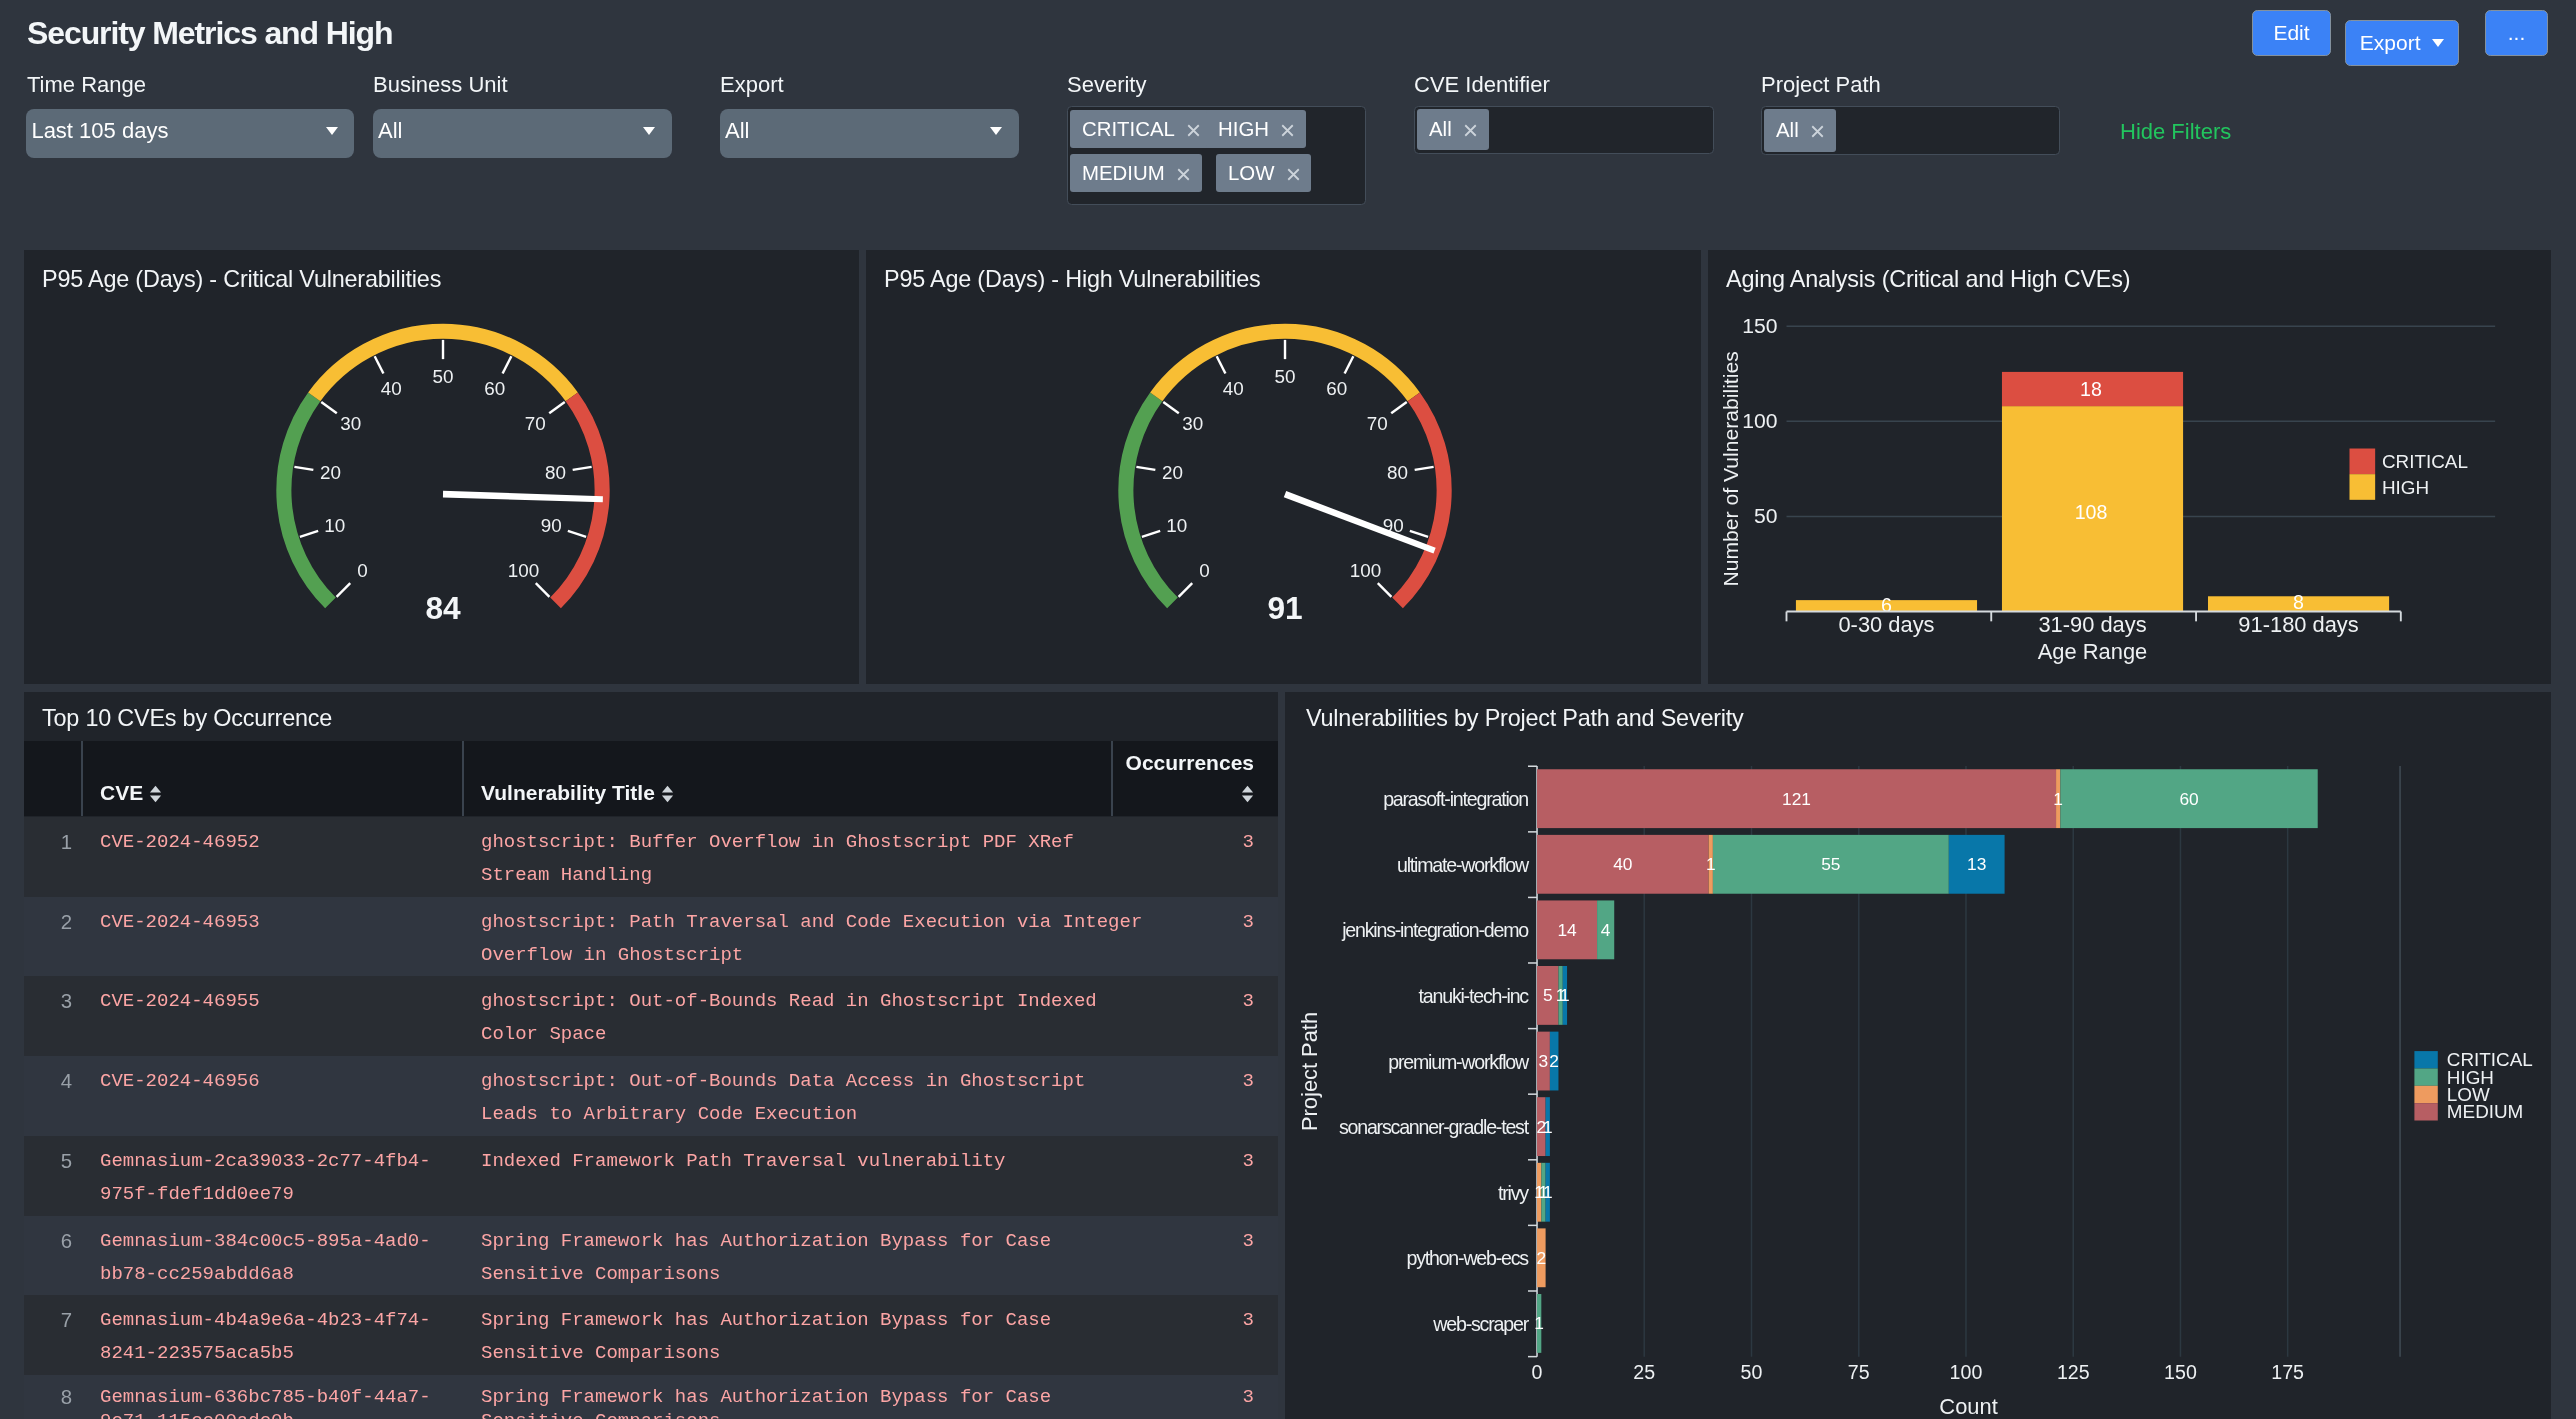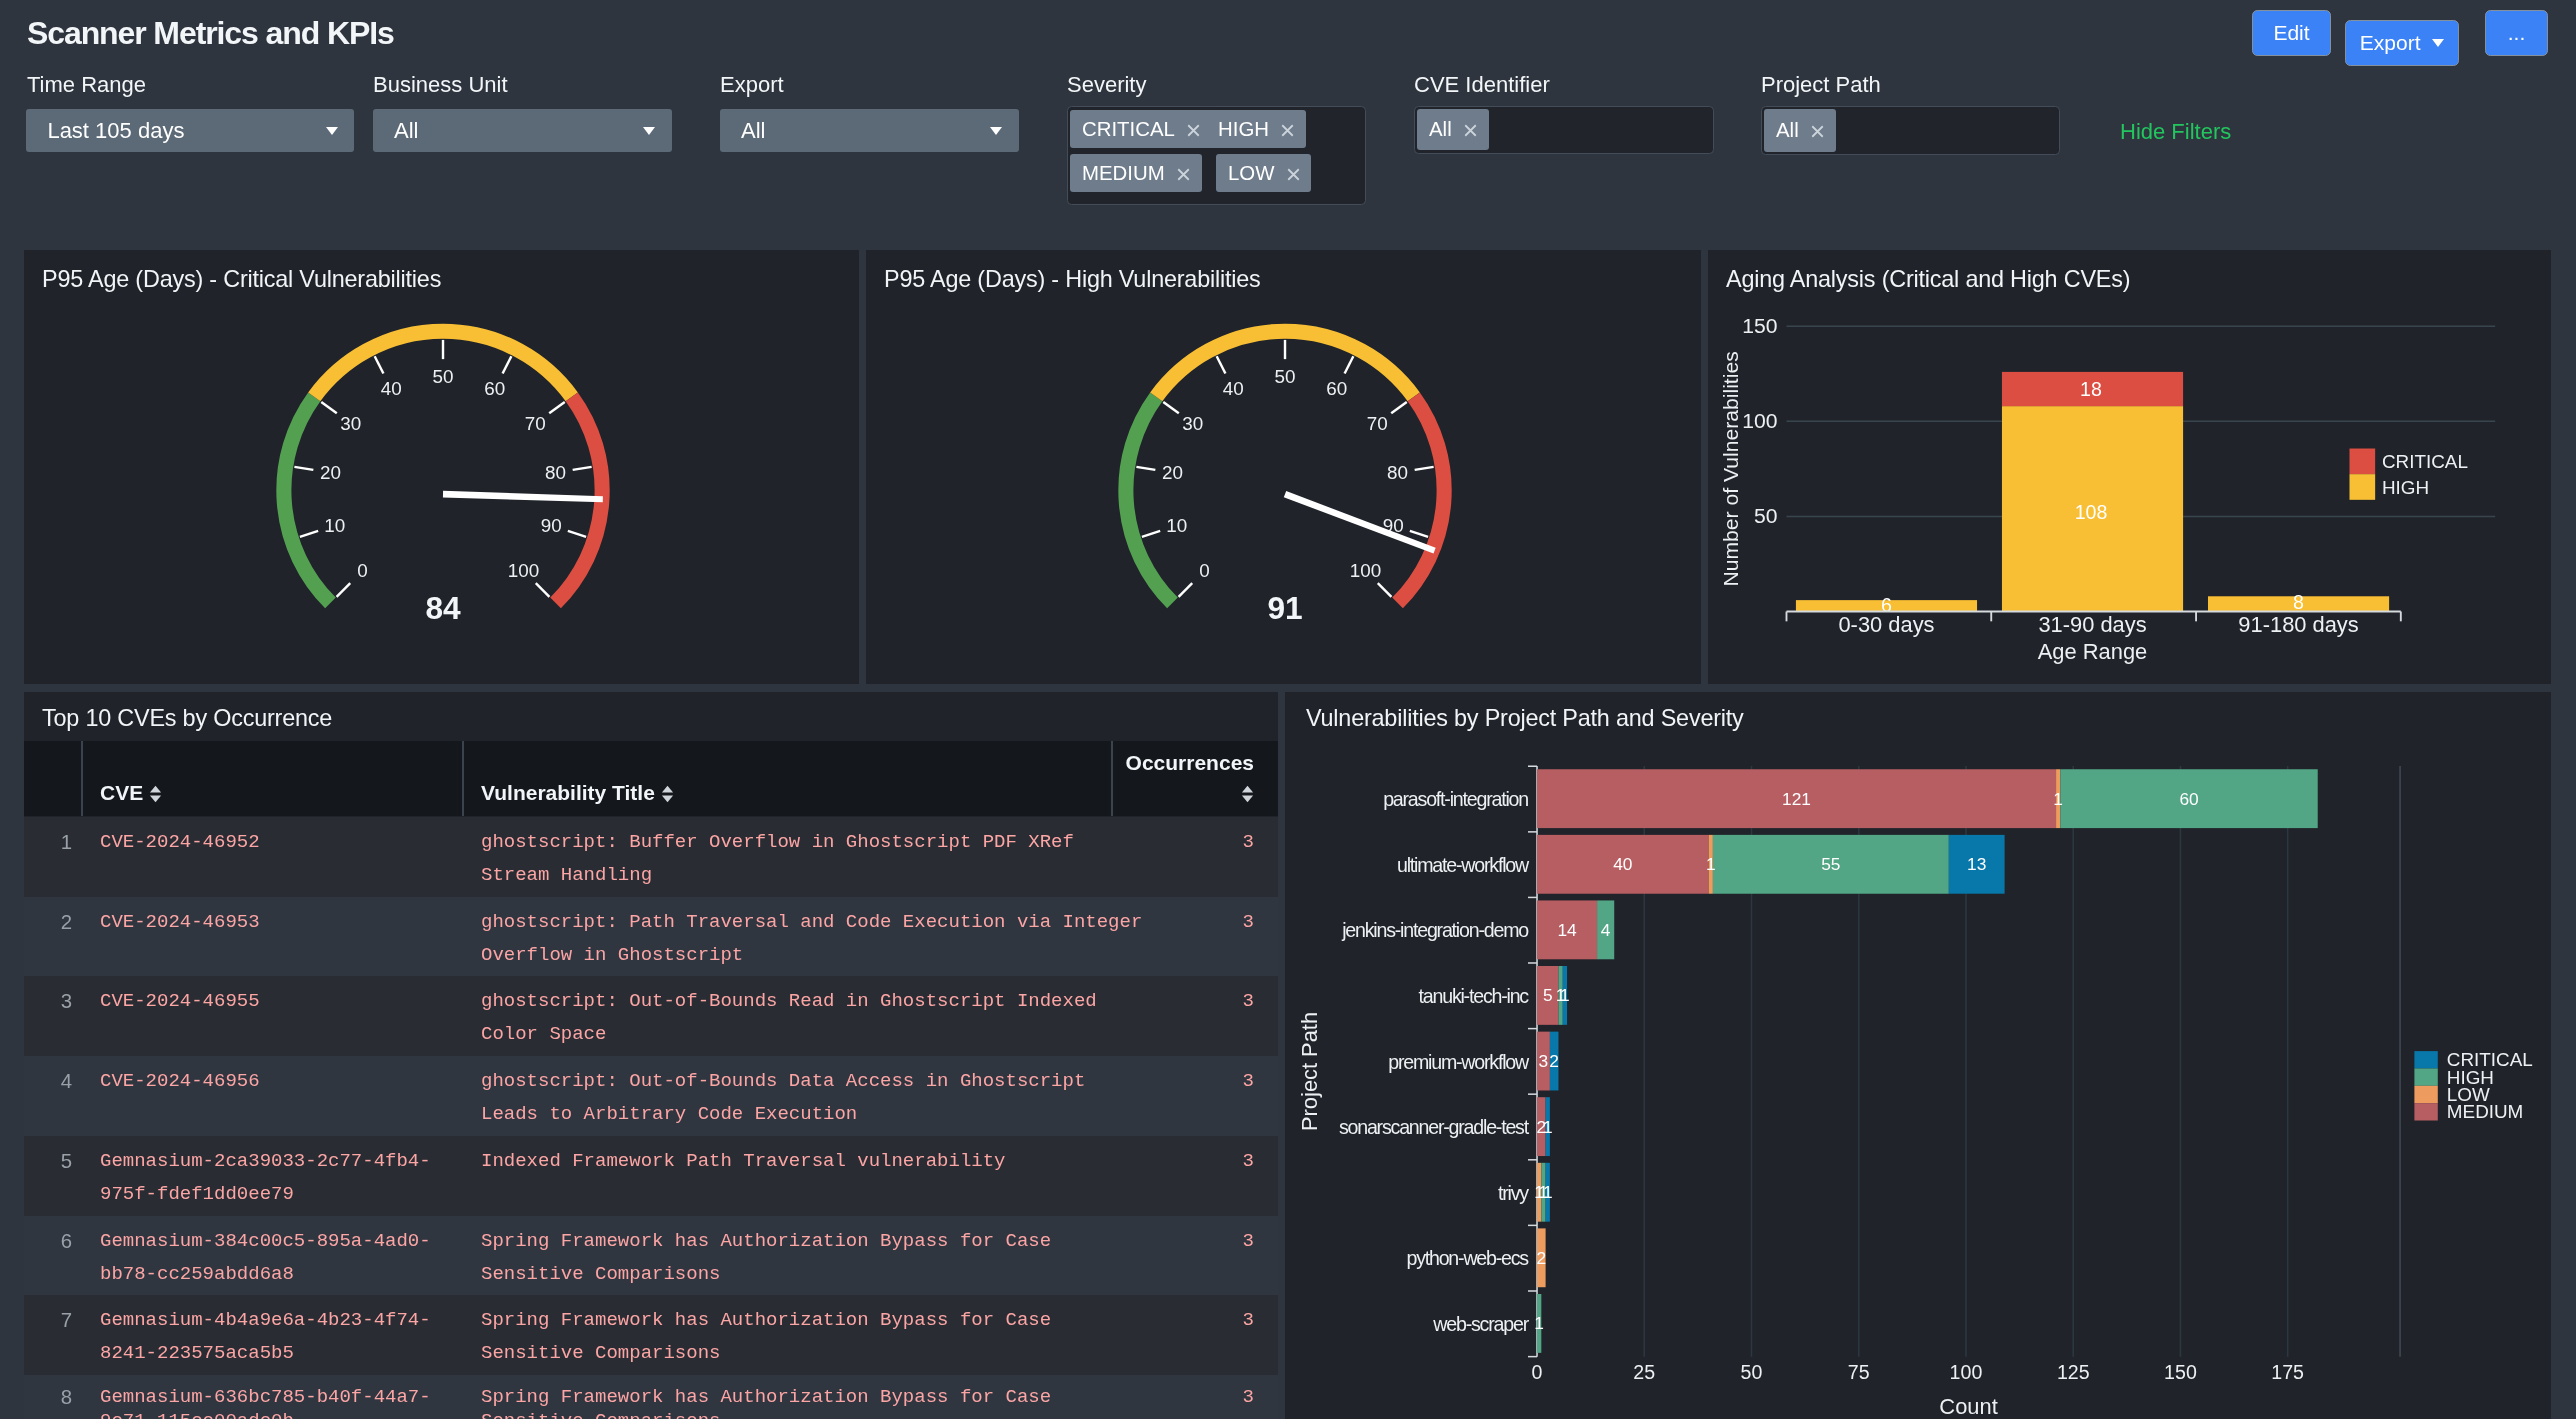--- a/index.html
+++ b/index.html
@@ -1,32 +1,32 @@
 <!DOCTYPE html>
 <html style="font-size:12px"><head><meta charset="utf-8"><style>
 * { margin:0; padding:0; box-sizing:border-box; }
 html,body { width:2576px; height:1420px; background:#2f353e; font-family:"Liberation Sans", sans-serif; overflow:hidden; }
 .abs { position:absolute; }
 .panel { position:absolute; background:#20242a; }
 .ptitle { position:absolute; font-size:23.4px; letter-spacing:-0.2px; color:#f2f5f7; }
 .flabel { position:absolute; font-size:22px; color:#f3f6f8; }
-.dd { position:absolute; height:43px; background:#5c6a77; border-radius:3px; color:#ffffff; font-size:22px; line-height:43px; padding-left:21px; }
+.dd { position:absolute; height:49px; background:#5c6a77; border-radius:8px; color:#ffffff; font-size:22px; line-height:43px; padding-left:5px; }
 .caret { position:absolute; right:16.6px; top:18px; width:0; height:0; border-left:6.8px solid transparent; border-right:6.8px solid transparent; border-top:8.3px solid #ffffff; }
 .btn { position:absolute; height:46px; background:#3b82f6; border:1.5px solid #83919e; border-radius:5.3px; color:#ffffff; font-size:21px; display:flex; align-items:center; justify-content:center; }
 .chip { position:absolute; height:38px; background:#6e7c8c; border-radius:3px; color:#ffffff; font-size:20.4px; line-height:38px; padding:0 10.6px 0 12px; white-space:nowrap; }
 .inp { position:absolute; background:#21252b; border:1.5px solid #434d59; border-radius:4.5px; }
 .trow { position:absolute; left:24px; width:1254px; }
 .mono { position:absolute; font-family:"Liberation Mono", monospace; font-size:19px; line-height:27px; }
 .link { color:#fca5a5; }
 .rnum { font-family:"Liberation Sans", sans-serif !important; font-size:20.4px; color:#99a0a8; left:24px; width:48px; text-align:right; }
 .occ { left:1056px; width:198px; text-align:right; }
 .hdrtxt { position:absolute; color:#f3f6f8; font-size:21px; font-weight:bold; }
 svg text { font-family:"Liberation Sans", sans-serif; }
 </style></head><body>
-<div class="abs" style="left:27px;top:15px;font-size:32px;font-weight:bold;letter-spacing:-1.1px;color:#f3f6f8">Scanner Metrics and KPIs</div>
+<div class="abs" style="left:27px;top:15px;font-size:32px;font-weight:bold;letter-spacing:-1.1px;color:#f3f6f8">Security Metrics and High</div>
 <div class="btn" style="left:2252px;top:9.8px;width:79px">Edit</div>
 <div class="btn" style="left:2345px;top:20px;width:114px">Export&nbsp;&nbsp;<span style="width:0;height:0;border-left:6.8px solid transparent;border-right:6.8px solid transparent;border-top:8.3px solid #fff;display:inline-block"></span></div>
 <div class="btn" style="left:2485px;top:9.8px;width:63px">...</div>
 
 <div class="flabel" style="left:27px;top:72px">Time Range</div>
 <div class="flabel" style="left:373px;top:72px">Business Unit</div>
 <div class="flabel" style="left:720px;top:72px">Export</div>
 <div class="flabel" style="left:1067px;top:72px">Severity</div>
 <div class="flabel" style="left:1414px;top:72px">CVE Identifier</div>
 <div class="flabel" style="left:1761px;top:72px">Project Path</div>

